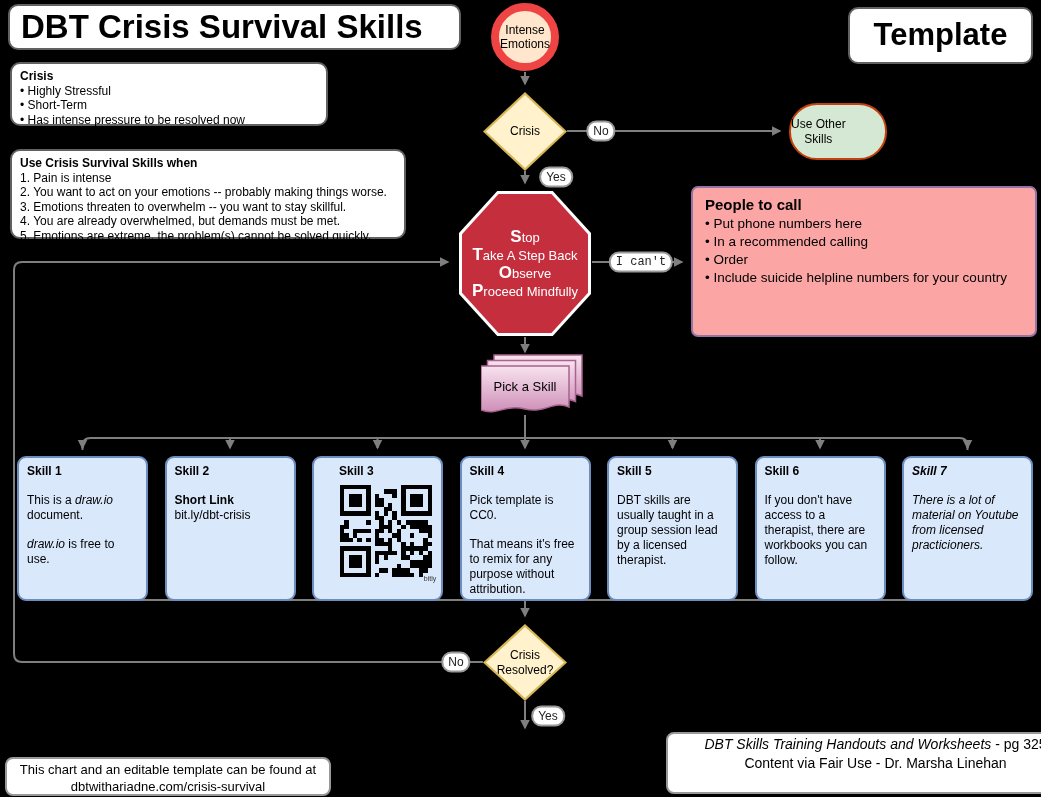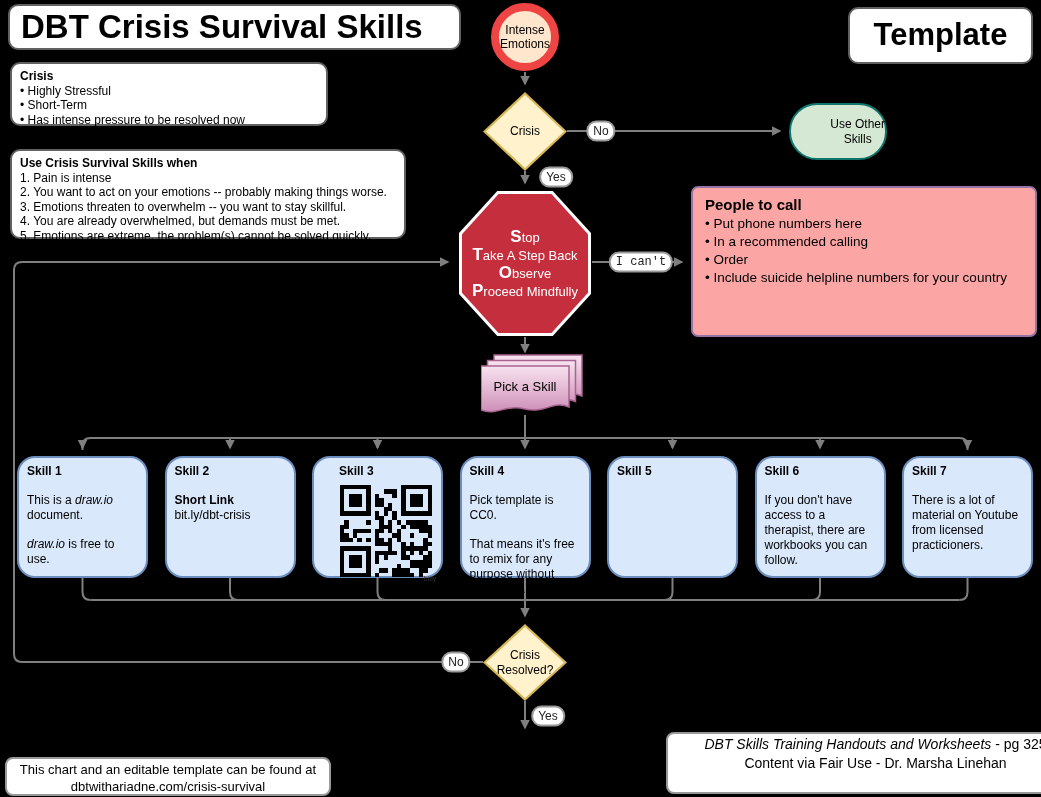--- a/index.html
+++ b/index.html
@@ -10,30 +10,30 @@
   .big-title{font-size:33px;font-weight:bold;line-height:42px;padding-left:11px;white-space:nowrap;}
   .template-title{font-size:31px;font-weight:bold;text-align:center;line-height:51px;}
   .infobox{font-size:12px;line-height:14.5px;padding:5px 8px;}
   .infobox .ttl{font-weight:bold;}
   .bullist .item::before{content:"• ";}
   .numlist{counter-reset:n;}
   .numlist .item{counter-increment:n;}
   .numlist .item::before{content:counter(n) ". ";}
   
   .circle{border-radius:50%;border:8px solid #ef4444;background:#FFE6CC;display:flex;align-items:center;justify-content:center;text-align:center;font-size:12px;line-height:14px;box-sizing:border-box;}
-  .pill-green{border-radius:28px;border:2px solid #0f766e;background:#D5E8D4;display:flex;align-items:center;justify-content:flex-end;text-align:center;font-size:12px;line-height:15px;box-sizing:border-box;}
+  .pill-green{border-radius:28px;border:2px solid #c2410c;background:#D5E8D4;display:flex;align-items:center;justify-content:flex-start;text-align:center;font-size:12px;line-height:15px;box-sizing:border-box;}
   .pill-end{border-radius:28px;border:3px solid #D79B00;background:#FFE6CC;display:flex;align-items:center;justify-content:center;text-align:center;font-size:13px;box-sizing:border-box;}
   .dia-out{clip-path:polygon(50% 0,100% 50%,50% 100%,0 50%);background:#D6B656;}
   .dia-in{position:absolute;left:3px;top:3px;right:3px;bottom:3px;clip-path:polygon(50% 0,100% 50%,50% 100%,0 50%);background:#FFF2CC;display:flex;align-items:center;justify-content:center;text-align:center;font-size:12px;line-height:15px;}
   .oct-out{clip-path:polygon(29% 0,71% 0,100% 29%,100% 71%,71% 100%,29% 100%,0 71%,0 29%);background:#fff;}
   .oct-in{position:absolute;left:3px;top:3px;right:3px;bottom:3px;clip-path:polygon(29% 0,71% 0,100% 29%,100% 71%,71% 100%,29% 100%,0 71%,0 29%);background:#C52E3D;color:#fff;display:flex;flex-direction:column;align-items:center;justify-content:center;text-align:center;font-size:13px;line-height:17px;}
   .oct-in .rb{font-size:17px;}
   .purplebox{background:#fca5a5;border:2px solid #9673A6;border-radius:7px;box-sizing:border-box;padding:8px 12px;font-size:13.5px;line-height:18px;}
   .purplebox .ttl{font-weight:bold;font-size:15px;margin-bottom:1px;}
-  .skill-box{position:absolute;top:456px;width:131px;height:122px;background:#DAE8FC;border:2px solid #6C8EBF;border-radius:18px;box-sizing:border-box;padding:6px 8px;font-size:12px;line-height:15px;}
+  .skill-box{position:absolute;top:456px;width:131px;height:145px;background:#DAE8FC;border:2px solid #6C8EBF;border-radius:9px;box-sizing:border-box;padding:6px 8px;font-size:12px;line-height:15px;}
   .skill-title{font-weight:bold;margin-bottom:14px;}
   .skill-box p{margin:0 0 14px 0;}
   .rb{font-weight:bold;}
   .ri{font-style:italic;}
   .elabel{position:absolute;transform:translate(-50%,-50%);background:#fff;border:2px solid #999;border-radius:10px;padding:0 5px;font-size:12px;line-height:17px;color:#222;white-space:nowrap;}
   .mono{font-family:"Liberation Mono","DejaVu Sans Mono",monospace;}
   .stop-line{white-space:nowrap;}
   .footer-box{background:#fff;border:2px solid #999;border-radius:8px;box-sizing:border-box;text-align:center;}
   .footer-left{font-size:13px;line-height:17px;padding:2px 4px;}
   .credit{font-size:14px;line-height:19px;padding:1px 6px;}
@@ -607,26 +607,27 @@
           <div class="qr-label">bitly</div>
         </div>
       </div>
       <div class="skill-box" style="left: 459.5px;">
         <div class="skill-title">Skill 4</div>
         <p><span>Pick template is CC0.</span></p>
         <p><span>That means it's free to remix for any purpose without attribution.</span></p>
       </div>
       <div class="skill-box" style="left: 607px;">
         <div class="skill-title">Skill 5</div>
+        <p><span>DBT skills are usually taught in a group session lead by a licensed therapist.</span></p>
       </div>
       <div class="skill-box" style="left: 754.5px;">
         <div class="skill-title">Skill 6</div>
         <p><span>If you don't have access to a therapist, there are workbooks you can follow.</span></p>
       </div>
-      <div class="skill-box" style="left: 902px;">
+      <div class="skill-box" style="left: 902px; font-style: italic;">
         <div class="skill-title">Skill 7</div>
         <p><span>There is a lot of material on Youtube from licensed practicioners.</span></p>
       </div>
     </div>
 
   <div class="abs dia-out" style="left:483px;top:624px;width:84px;height:77px;">
     <div class="dia-in">
         <span>Crisis<br>Resolved?</span>
       </div>
   </div>

